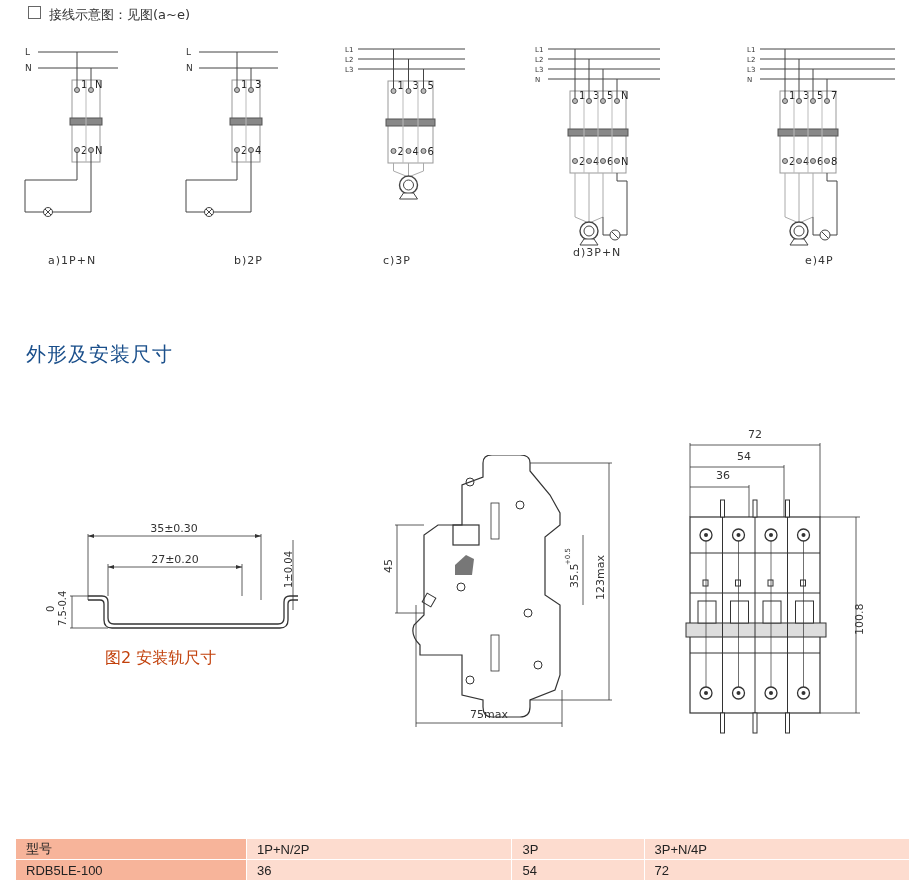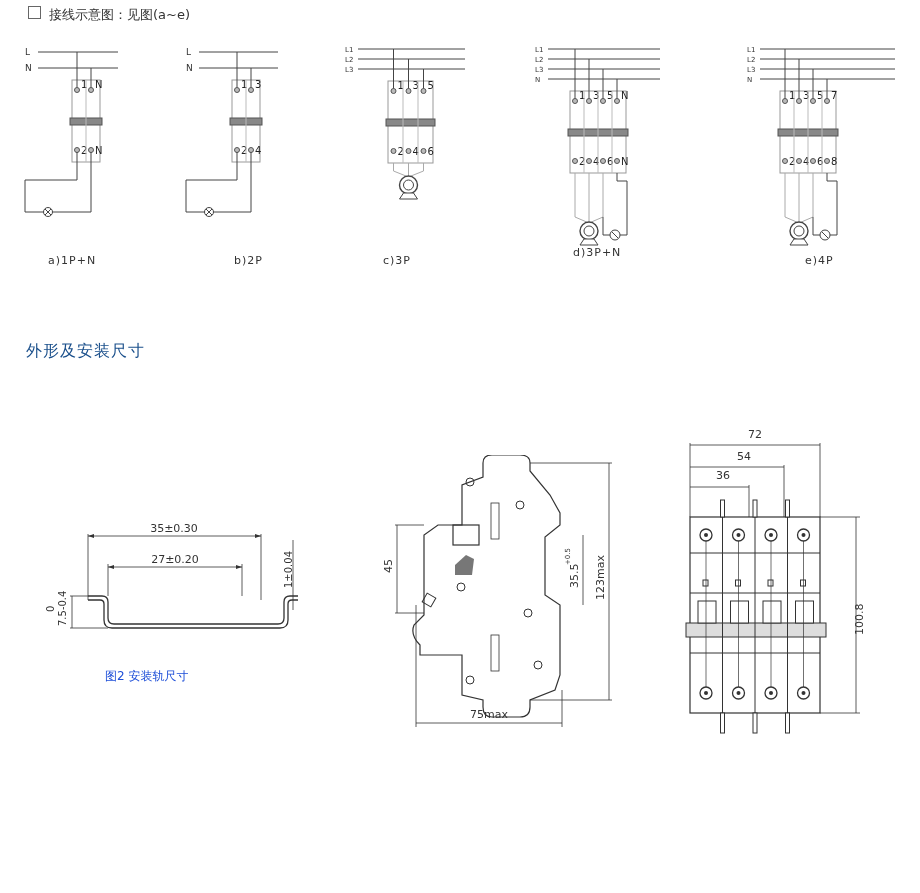--- a/index.html
+++ b/index.html
@@ -2,23 +2,23 @@
 <html><head>
 <meta charset="utf-8">
 <style>
   html, body { margin:0; padding:0; background:#ffffff; }
   body { width:920px; height:893px; position:relative; overflow:hidden;
          font-family:"DejaVu Sans", sans-serif; color:#222; }
   .abs { position:absolute; }
   .top-title { left:28px; top:6px; font-size:13px; color:#333; display:flex; gap:8px; }
   .checkbox { width:11px; height:11px; border:1px solid #666; display:inline-block; }
   .caption { font-size:11px; color:#333; letter-spacing:1px;text-align:right; }
-  .section-title { left:26px; top:341px; font-size:16px; color:#1a4f8b; letter-spacing:1px; }
+  .section-title { left:26px; top:341px; font-size:20px; color:#1a4f8b; letter-spacing:1px; }
   svg text { font-family:"DejaVu Sans", sans-serif; }
-  .fig2-caption { left:105px; top:648px; font-size:12px; color:#1d4ed8;margin-top:20px; }
+  .fig2-caption { left:105px; top:648px; font-size:16px; color:#c2410c; }
   table.spec { position:absolute; left:15px; top:838px; width:895px; border-collapse:separate; border-spacing:1px;
                font-family:"Liberation Sans", sans-serif; font-size:13px; }
   table.spec td { height:20px; padding:0 10px; color:#222; }
   table.spec td.hd { background:#f7b49a; width:210px; }
   table.spec td.c { background:#fddccf; }
 </style>
 </head>
 <body>
 
 <div class="abs top-title">
@@ -323,14 +323,26 @@
   <line x1="10" y1="62" x2="69" y2="62" stroke="#333" stroke-width="0.8"></line>
   <text x="43" y="54" font-size="11" text-anchor="middle" fill="#333">36</text>
   <line x1="140" y1="92" x2="180" y2="92" stroke="#333" stroke-width="0.8"></line>
   <line x1="140" y1="288" x2="180" y2="288" stroke="#333" stroke-width="0.8"></line>
   <line x1="176" y1="92" x2="176" y2="288" stroke="#333" stroke-width="0.8"></line>
   <text transform="translate(183,210) rotate(-90)" font-size="11" fill="#333">100.8</text>
 </svg>
 
 <table class="spec">
   <tbody>
+      <tr>
+    <td class="hd">型号</td>
+    <td class="c">1P+N/2P</td>
+    <td class="c">3P</td>
+    <td class="c">3P+N/4P</td>
+  </tr>
+  <tr>
+    <td class="hd">RDB5LE-100</td>
+    <td class="c">36</td>
+    <td class="c">54</td>
+    <td class="c">72</td>
+  </tr>
 </tbody>
   </table>
 
 </body></html>

